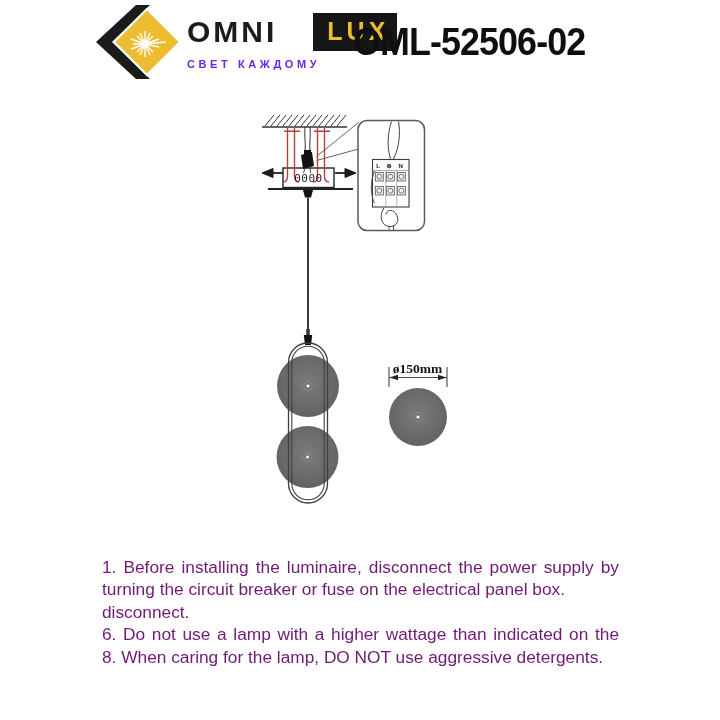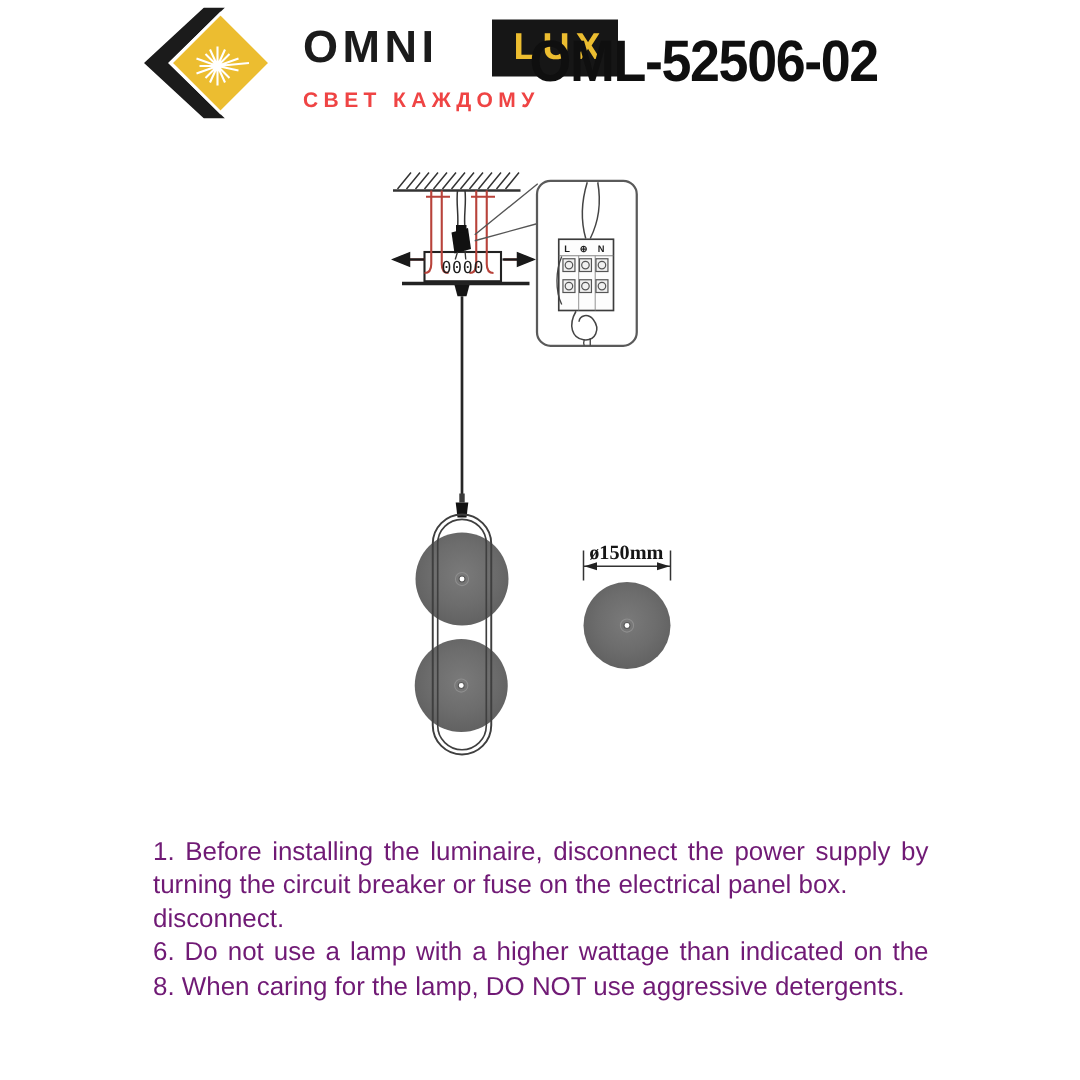--- a/index.html
+++ b/index.html
@@ -2,28 +2,28 @@
 <html style="--brand_yellow: #ECBD30; --brand_black: #161616; --accent_red: #B8423A; --disc_gray: #6B6B6B; --line_dark: #2B2B2B; --text_black: #111111;"><head>
 <meta charset="utf-8">
 <style>
   html,body{margin:0;padding:0;}
   body{
     width:720px;height:720px;position:relative;overflow:hidden;
     background:#ffffff;font-family:"Liberation Sans",sans-serif;
   }
   
   .header{position:absolute;left:0;top:0;width:720px;height:100px;}
-  .logo{position:absolute;left:94px;top:5px;display:flex;align-items:flex-start;gap:20px;}
+  .logo{position:absolute;left:94px;top:5px;display:flex;align-items:flex-start;gap:5px;}
   .logo-icon{width:88px;height:74px;display:block;}
   .brand-text{display:flex;flex-direction:column;padding-top:8px;}
   .brand-row{display:flex;align-items:center;gap:8px;}
   .brand-omni{font-size:30px;font-weight:700;letter-spacing:3px;color:#1b1b1b;line-height:1;}
   .brand-lux{background:var(--brand_black,#161616);color:var(--brand_yellow,#ECBD30);
     font-size:25px;font-weight:700;letter-spacing:4px;padding:6px 8px 7px 14px;line-height:1;margin-left:28px;}
-  .brand-tagline{font-size:14px;letter-spacing:3.6px;color:#ef4444;margin-top:7px;font-weight:600;}
+  .brand-tagline{font-size:11px;letter-spacing:3.6px;color:#6d28d9;margin-top:7px;font-weight:600;}
   .model-number{position:absolute;left:353px;top:20px;font-size:39px;font-weight:700;
     letter-spacing:-1px;color:#0f0f0f;transform:scaleX(.92);transform-origin:left top;white-space:nowrap;}
   
   .diagram{position:absolute;left:0;top:0;width:720px;height:560px;}
   .red-stroke{stroke:var(--accent_red,#B8423A);}
   .canopy-label{font-family:"DejaVu Sans Mono",monospace;font-size:11px;fill:#1d1d1d;letter-spacing:.5px;}
   .terminal-header{font-size:6.2px;font-weight:bold;fill:#1d1d1d;letter-spacing:2.5px;}
   .dim-label{font-family:"Liberation Serif",serif;font-size:13.5px;font-weight:bold;fill:#161616;}
   
   .instructions{position:absolute;left:102px;top:556px;width:517px;color:#701a75;

